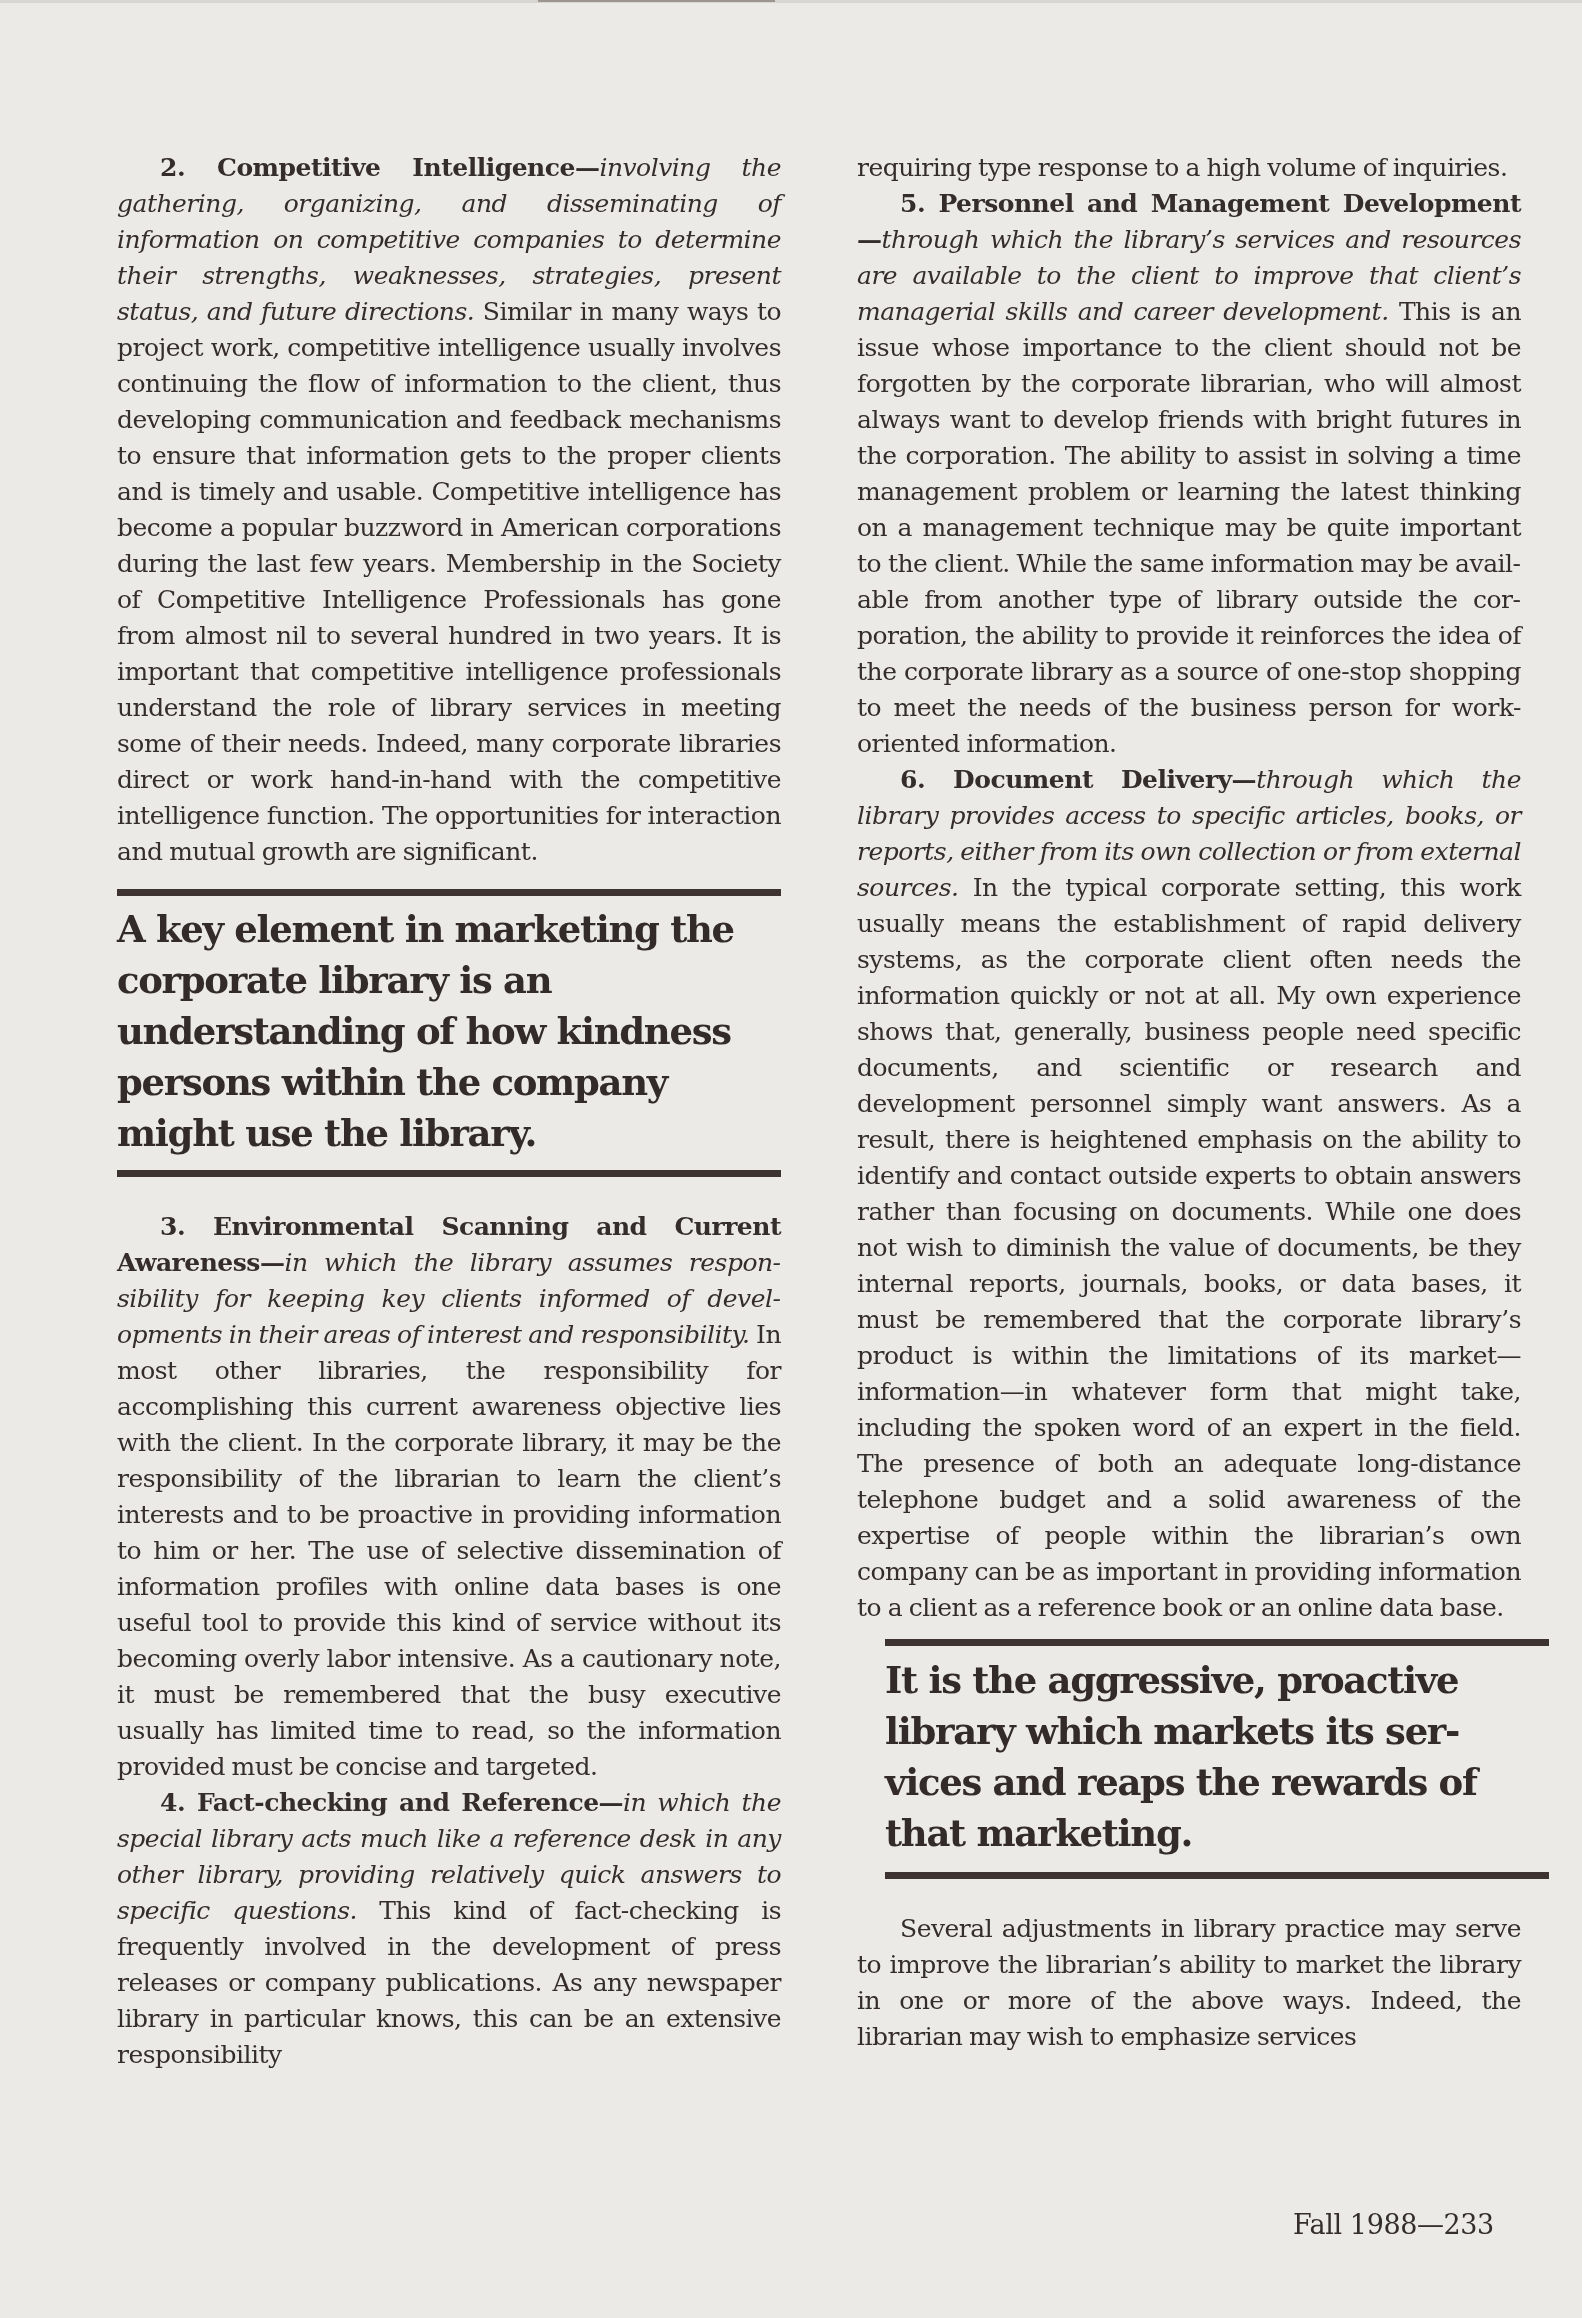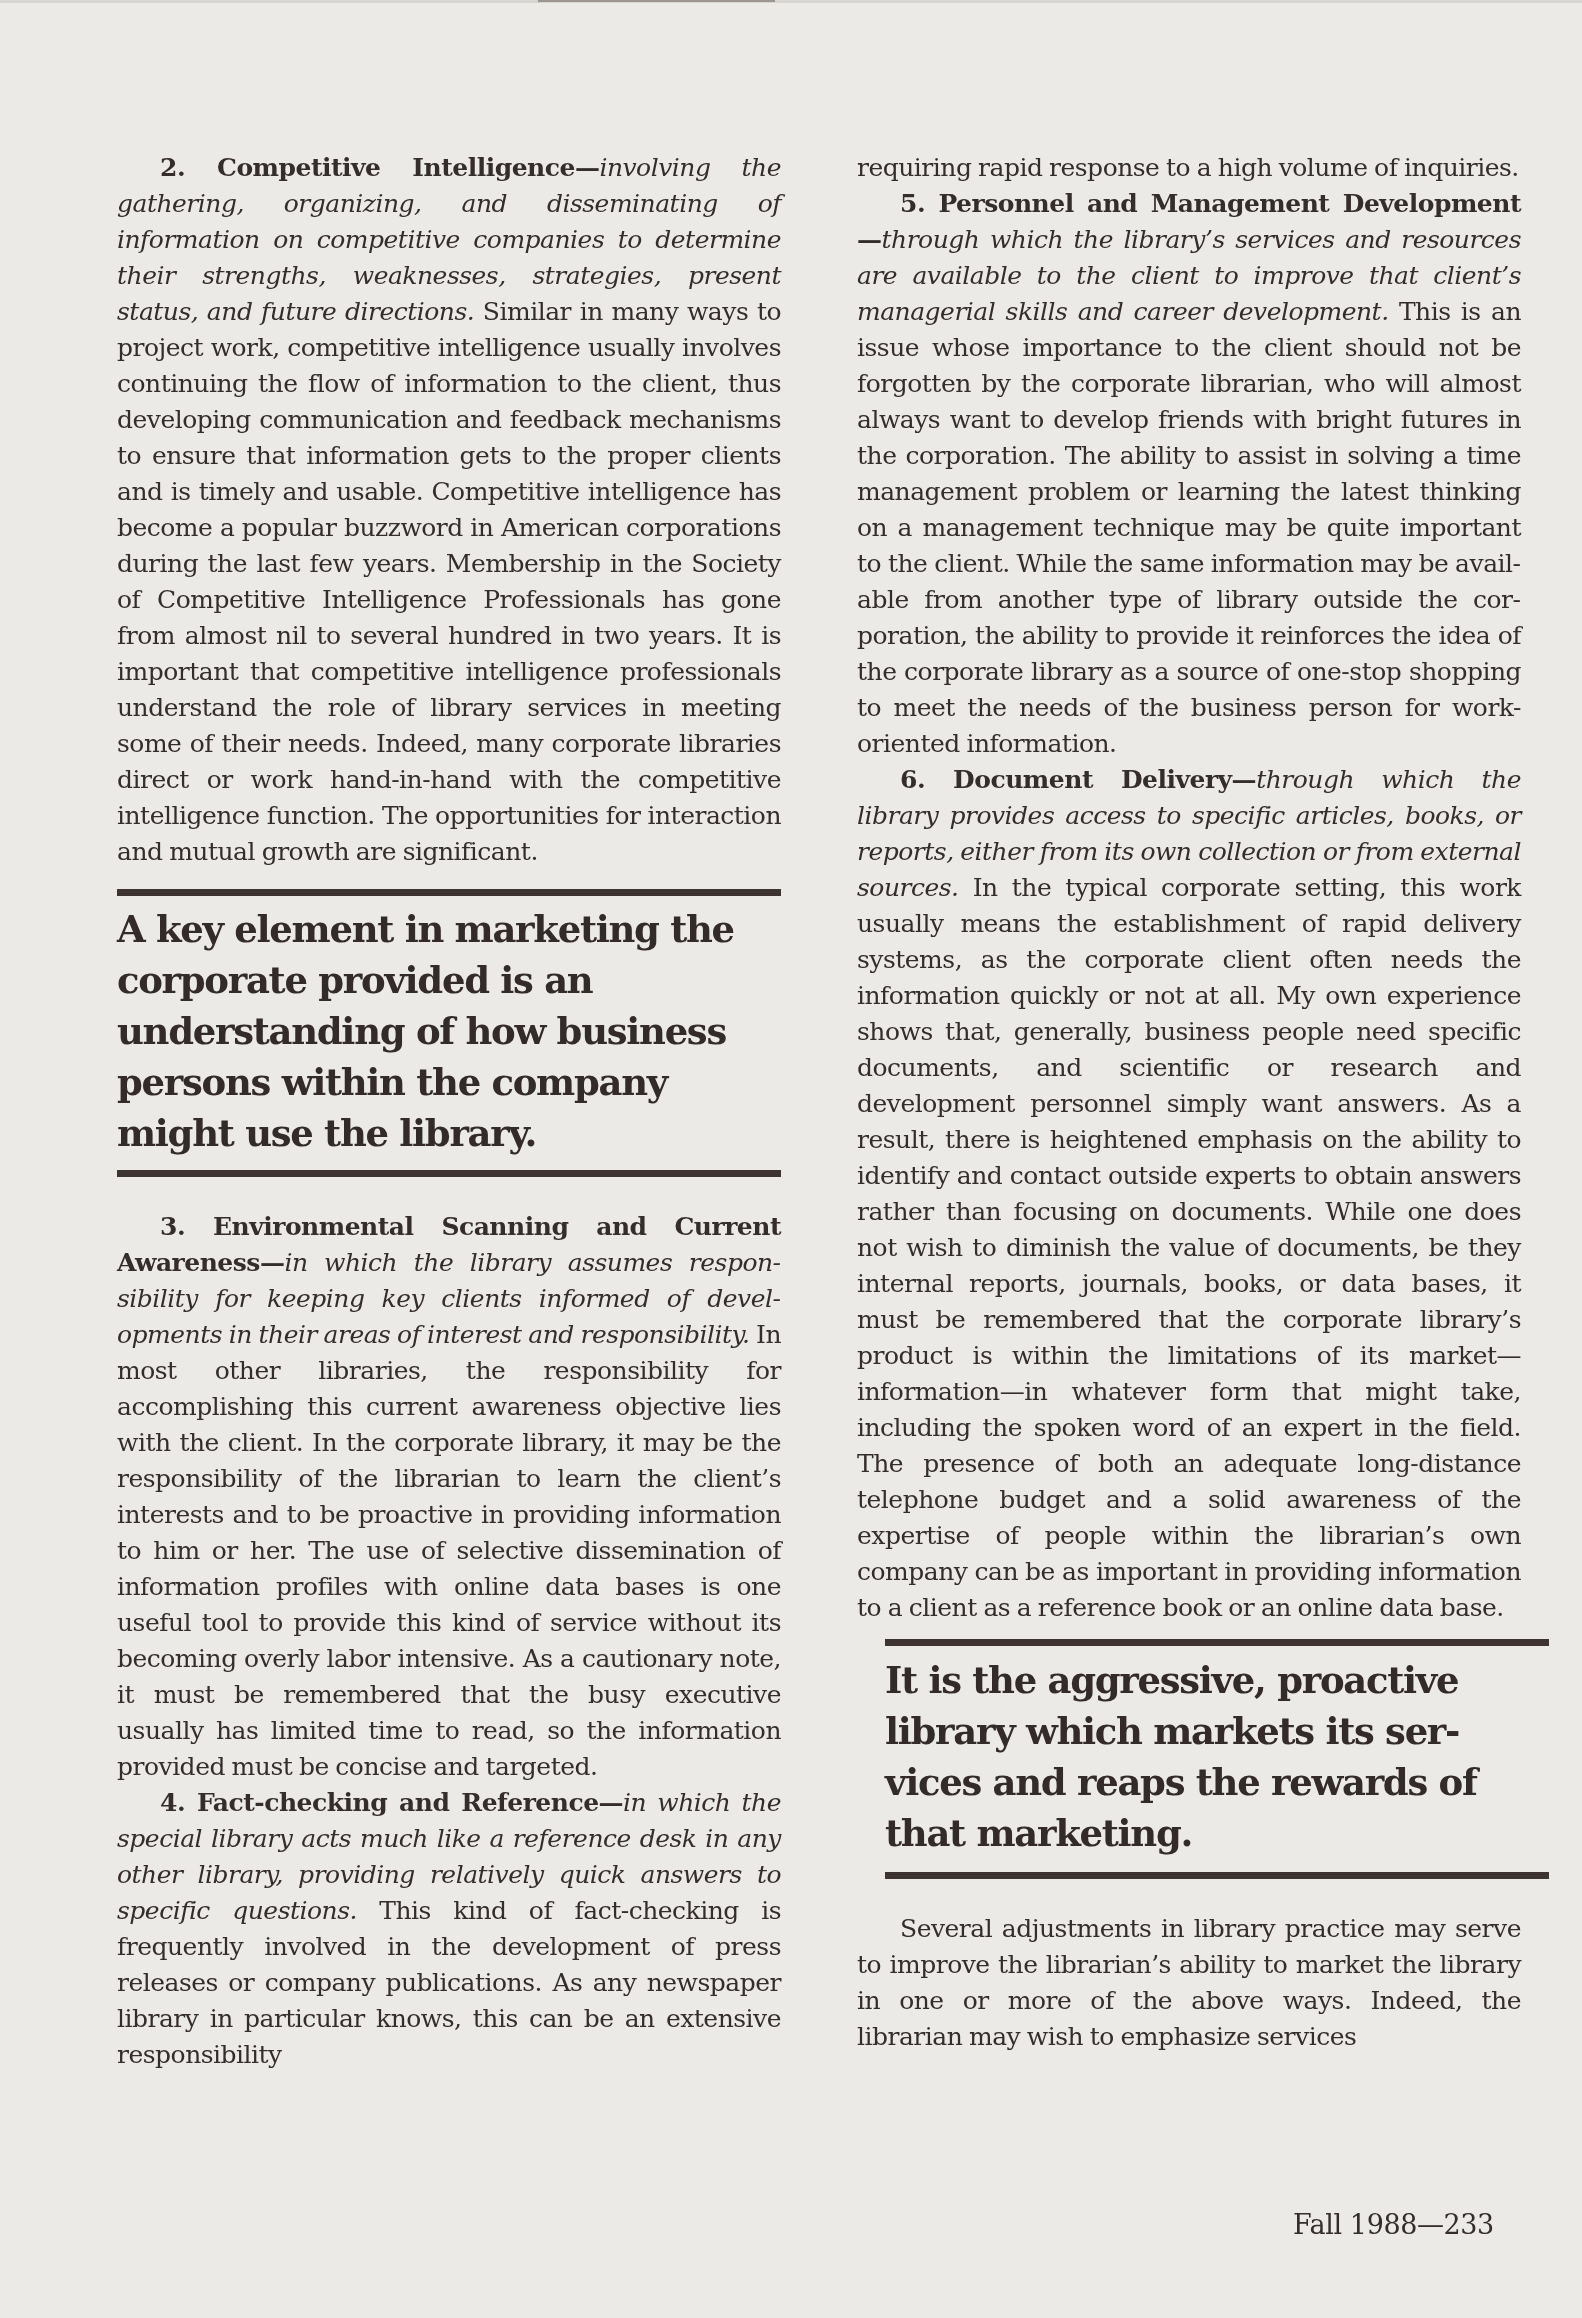--- a/index.html
+++ b/index.html
@@ -92,31 +92,31 @@
 <body>
 
 <div class="top-bleed"></div>
 <div class="top-bleed-mark"></div>
 
 <div class="column col-left">
   <p class="para indent"><span class="lead">2. Competitive Intelligence—</span><span class="def">involving the gathering, organizing, and disseminating of information on competitive companies to deter­mine their strengths, weaknesses, strategies, present status, and future directions.</span><span> Similar in many ways to project work, competitive intelli­gence usually involves continuing the flow of information to the client, thus developing com­munication and feedback mechanisms to ensure that information gets to the proper clients and is timely and usable. Competitive intelligence has become a popular buzzword in American corpo­rations during the last few years. Membership in the Society of Competitive Intelligence Profes­sionals has gone from almost nil to several hundred in two years. It is important that com­petitive intelligence professionals understand the role of library services in meeting some of their needs. Indeed, many corporate libraries direct or work hand-in-hand with the competitive intelli­gence function. The opportunities for interaction and mutual growth are significant.</span></p>
 
   <div class="pullquote pq-left">
     <div class="rule"></div>
-    <p class="pullquote-text">A key element in marketing the corporate provided is an understanding of how busi­ness persons within the com­pany might use the library.</p>
+    <p class="pullquote-text">A key element in marketing the corporate library is an understanding of how kind­ness persons within the com­pany might use the library.</p>
     <div class="rule"></div>
   </div>
 
   <p class="para indent"><span class="lead">3. Environmental Scanning and Current Awareness—</span><span class="def">in which the library assumes respon­sibility for keeping key clients informed of devel­opments in their areas of interest and respon­sibility.</span><span> In most other libraries, the responsibility for accomplishing this current awareness objec­tive lies with the client. In the corporate library, it may be the responsibility of the librarian to learn the client’s interests and to be proactive in provid­ing information to him or her. The use of selective dissemination of information profiles with online data bases is one useful tool to provide this kind of service without its becoming overly labor inten­sive. As a cautionary note, it must be remembered that the busy executive usually has limited time to read, so the information provided must be con­cise and targeted.</span></p>
 
   <p class="para indent"><span class="lead">4. Fact-checking and Reference—</span><span class="def">in which the special library acts much like a reference desk in any other library, providing relatively quick answers to specific questions.</span><span> This kind of fact-checking is frequently involved in the devel­opment of press releases or company publica­tions. As any newspaper library in particular knows, this can be an extensive responsibility</span></p>
 </div>
 
 <div class="column col-right">
-  <p class="para">requiring rapid response to a high volume of inquiries.</p>
+  <p class="para">requiring type response to a high volume of inquiries.</p>
 
   <p class="para indent"><span class="lead">5. Personnel and Management Develop­ment—</span><span class="def">through which the library’s services and re­sources are available to the client to improve that client’s managerial skills and career develop­ment.</span><span> This is an issue whose importance to the client should not be forgotten by the corporate librarian, who will almost always want to develop friends with bright futures in the corporation. The ability to assist in solving a time management problem or learning the latest thinking on a man­agement technique may be quite important to the client. While the same information may be avail­able from another type of library outside the cor­poration, the ability to provide it reinforces the idea of the corporate library as a source of one-stop shopping to meet the needs of the business person for work-oriented information.</span></p>
 
   <p class="para indent"><span class="lead">6. Document Delivery—</span><span class="def">through which the library provides access to specific articles, books, or reports, either from its own collection or from external sources.</span><span> In the typical corporate setting, this work usually means the establishment of rapid delivery systems, as the corporate client often needs the information quickly or not at all. My own experience shows that, generally, busi­ness people need specific documents, and scien­tific or research and development personnel simply want answers. As a result, there is height­ened emphasis on the ability to identify and con­tact outside experts to obtain answers rather than focusing on documents. While one does not wish to diminish the value of documents, be they internal reports, journals, books, or data bases, it must be remembered that the corporate library’s product is within the limitations of its market—information—in whatever form that might take, including the spoken word of an expert in the field. The presence of both an adequate long-dist­ance telephone budget and a solid awareness of the expertise of people within the librarian’s own company can be as important in providing infor­mation to a client as a reference book or an online data base.</span></p>
 
   <div class="pullquote pq-right">
     <div class="rule"></div>
     <p class="pullquote-text">It is the aggressive, proactive library which markets its ser­vices and reaps the rewards of that marketing.</p>
     <div class="rule"></div>
   </div>

